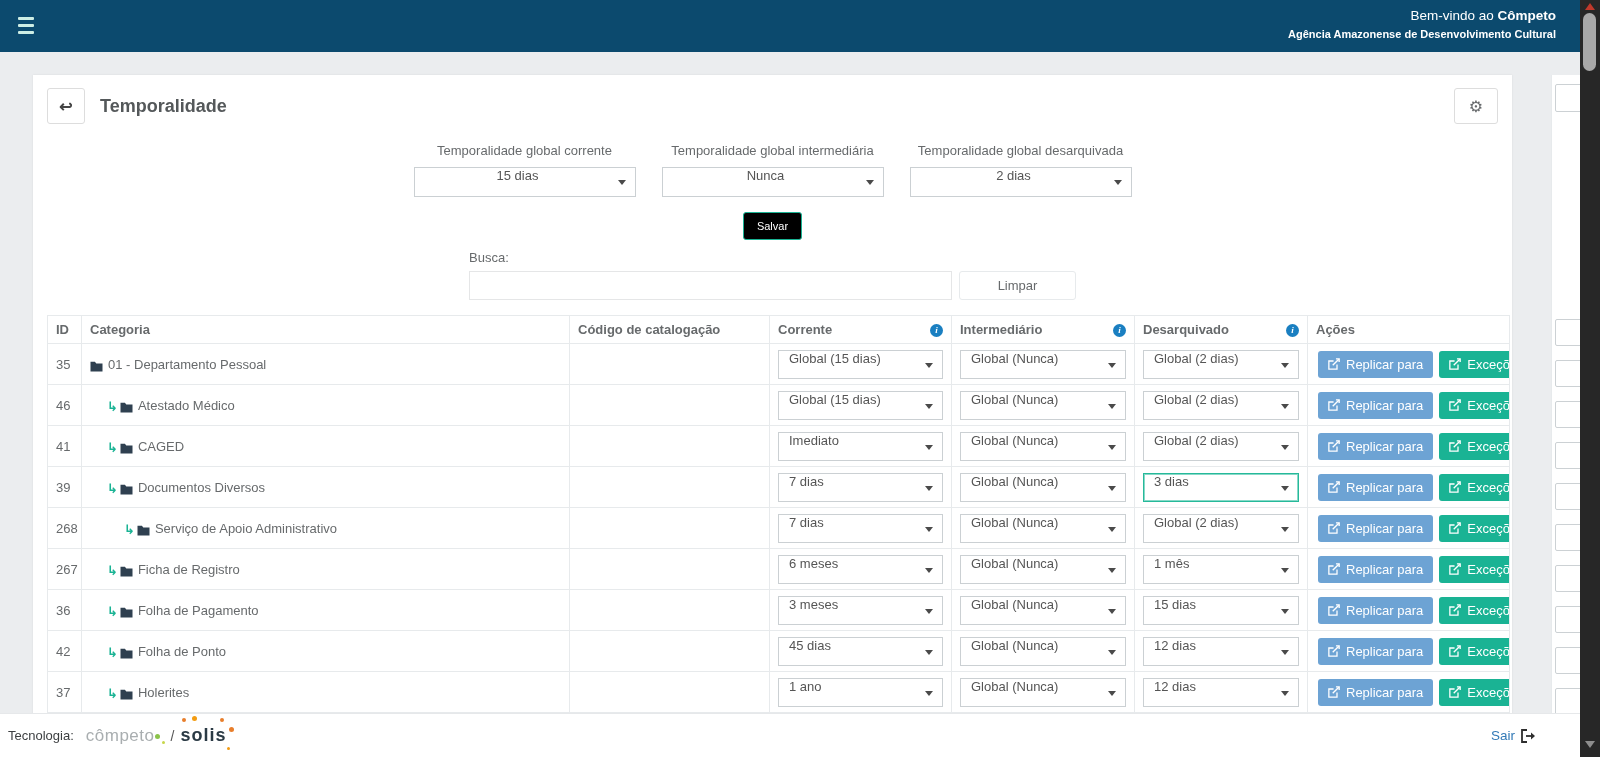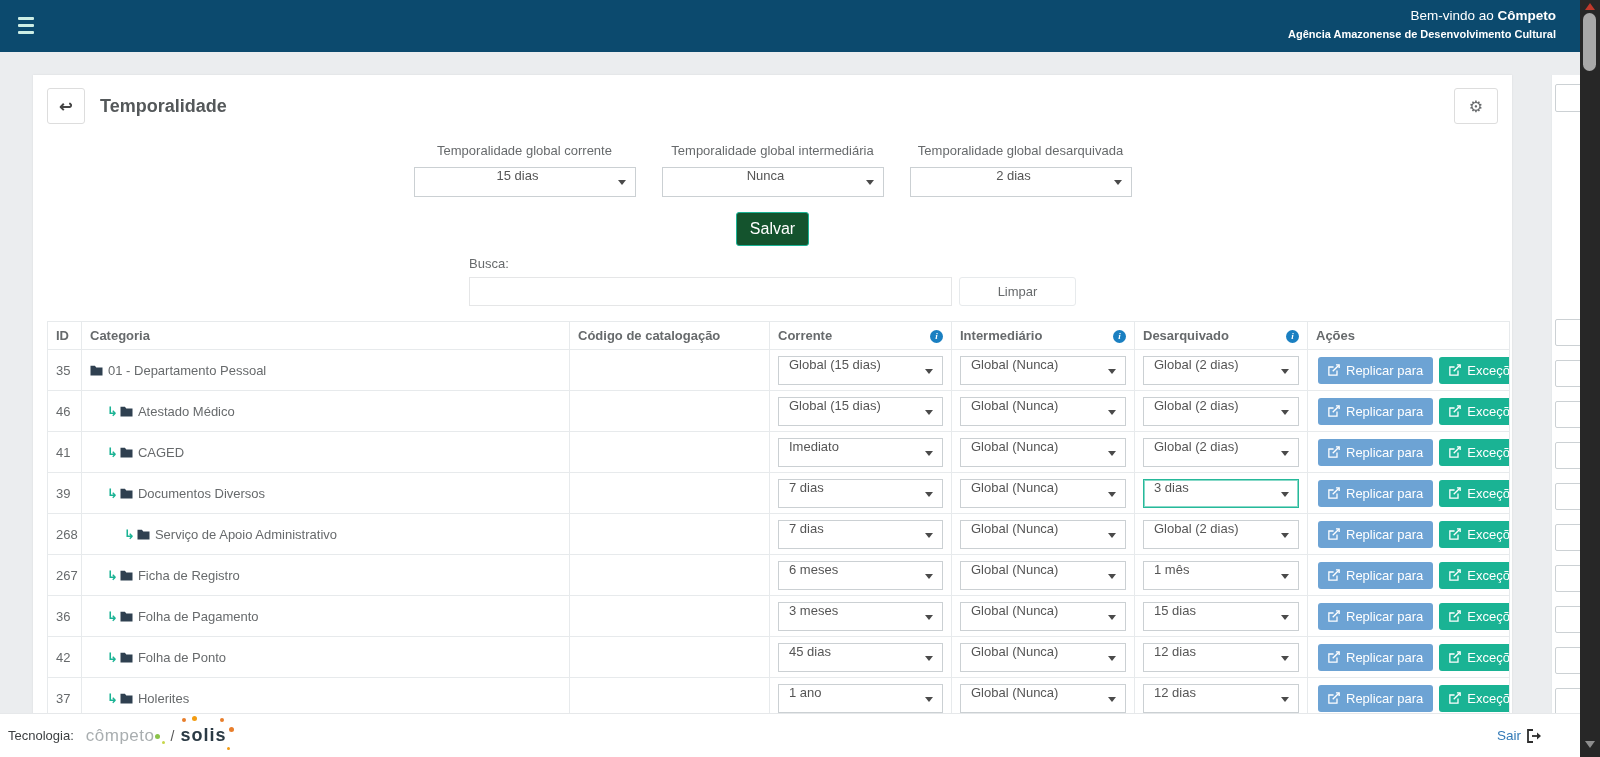--- a/index.html
+++ b/index.html
@@ -24,50 +24,50 @@
   .gear-btn{margin-left:auto;width:44px;height:36px;font-size:16px;color:#676a6c}
 
   
   .globals{display:flex;justify-content:center;gap:26px;margin-top:13px}
   .gcol{width:222px;text-align:center}
   .glabel{font-size:13px;color:#676a6c;margin-bottom:9px}
   .sel{position:relative;height:30px;border:1px solid #cbd0d3;background:#fff;display:flex;align-items:flex-start;cursor:pointer}
   .sel .sel-text{flex:1;font-size:13px;color:#555;text-align:center;padding-right:14px}
   .caret{position:absolute;right:9px;top:12px;width:0;height:0;border-left:4px solid transparent;border-right:4px solid transparent;border-top:5px solid #4a4a4a}
   .save-row{text-align:center;margin-top:15px}
-  .btn-save{background:#14532d;color:#fff;border:1px solid #1ab394;border-radius:3px;font-size:16px;padding:7px 13px;cursor:pointer}
+  .btn-save{background:#000000;color:#fff;border:1px solid #1ab394;border-radius:3px;font-size:11px;padding:7px 13px;cursor:pointer}
 
   
   .search-wrap{width:607px;margin:10px auto 0}
   .search-label{font-size:13px;color:#676a6c;margin-bottom:6px}
   .search-row{display:flex}
   .search-input{width:483px;height:29px;border:1px solid #e5e6e7;padding:0 8px;font-size:13px;color:#676a6c;outline:none}
   .btn-clear{margin-left:7px;width:117px;height:29px;background:#fff;border:1px solid #e7eaec;border-radius:3px;font-size:13px;color:#676a6c;cursor:pointer}
 
   
   .table-wrap{margin-top:15px}
   table{border-collapse:collapse;table-layout:fixed;width:1462px;font-size:13px;color:#676a6c}
   th,td{border:1px solid #e7eaec;overflow:hidden}
   th{font-weight:bold;text-align:left;padding:6px 8px;height:28px;position:relative;white-space:nowrap}
   td{padding:2px 8px;height:41px}
   .info-badge{position:absolute;right:8px;top:8px;width:13px;height:13px;border-radius:50%;background:#1a7fc1;color:#fff;font-size:9px;font-weight:bold;font-style:italic;text-align:center;line-height:13px;cursor:pointer;font-family:"Liberation Serif","DejaVu Serif",serif}
-  .cat-cell{display:flex;align-items:center;white-space:nowrap}
+  .cat-cell{display:flex;align-items:flex-end;white-space:nowrap}
   .lvl-arrow{color:#1ab394;font-weight:bold;font-size:13px;margin-right:2px;line-height:1}
   .cat-label{margin-left:5px}
   .table-sel{height:29px}
   .table-sel .sel-text{text-align:left;padding-left:10px;padding-right:18px}
   .table-sel.focused{border:1px solid #26b99a;box-shadow:inset 0 0 0 1px rgba(38,185,154,.55)}
   .td-actions{white-space:nowrap;padding-left:10px}
   .action-btn{display:inline-flex;align-items:center;gap:6px;color:#fff;border:none;border-radius:3px;height:27px;padding:0 10px;font-size:13px;cursor:pointer;vertical-align:middle}
   .btn-rep{background:#6da3d4}
   .btn-rep.active{background:#2e7fc2}
   .btn-exc{background:#1ab394;margin-left:6px}
 
   
-  .footer{position:absolute;left:0;bottom:0;width:1600px;height:44px;background:#fff;z-index:6;display:flex;align-items:center;padding:0 24px 0 8px;border-top:1px solid #e6e8ea}
+  .footer{position:absolute;left:0;bottom:0;width:1600px;height:44px;background:#fff;z-index:6;display:flex;align-items:center;padding:0 30px 0 8px;border-top:1px solid #e6e8ea}
   .tech-label{font-size:13px;color:#3c3f41}
   .competo-logo{color:#a9aeb0;font-size:17px;margin-left:12px;position:relative;letter-spacing:.5px;cursor:pointer}
   .competo-logo .dot1{position:absolute;right:-6px;top:0;width:5px;height:5px;border-radius:50%;background:#8bc34a}
   .competo-logo .dot2{position:absolute;right:-11px;top:6px;width:3px;height:3px;border-radius:50%;background:#c6d64a}
   .logo-sep{color:#555;font-size:14px;margin:0 6px 0 14px}
   .solis-logo{font-weight:bold;color:#2b3a45;font-size:18px;position:relative;letter-spacing:1px;cursor:pointer}
   .solis-logo i{position:absolute;border-radius:50%;background:#e87e2b}
   .solis-logo .s1{width:4px;height:4px;top:-7px;left:2px}
   .solis-logo .s2{width:5px;height:5px;top:-9px;left:12px;background:#f39c12}
   .solis-logo .s3{width:4px;height:4px;top:-7px;right:2px}

